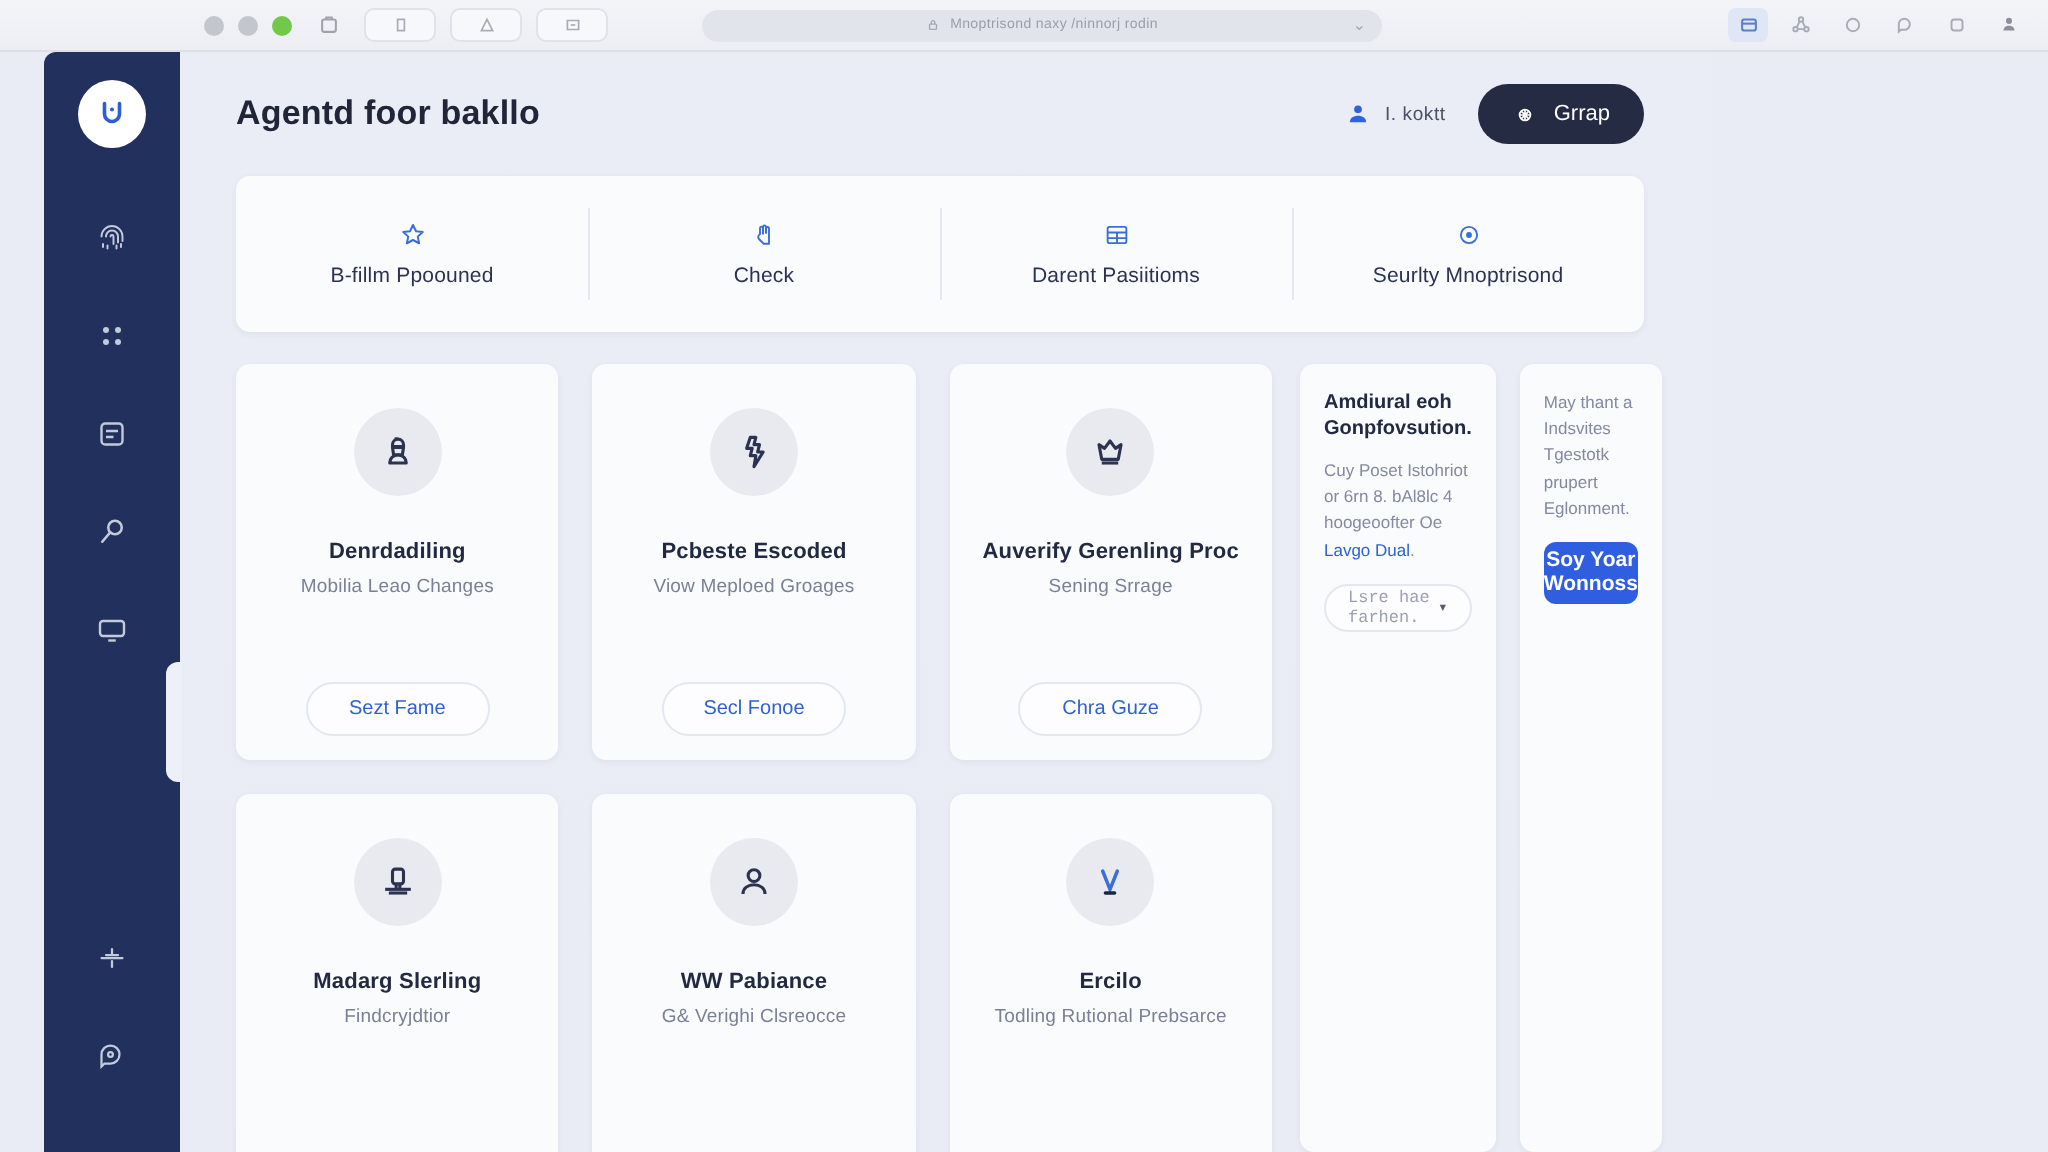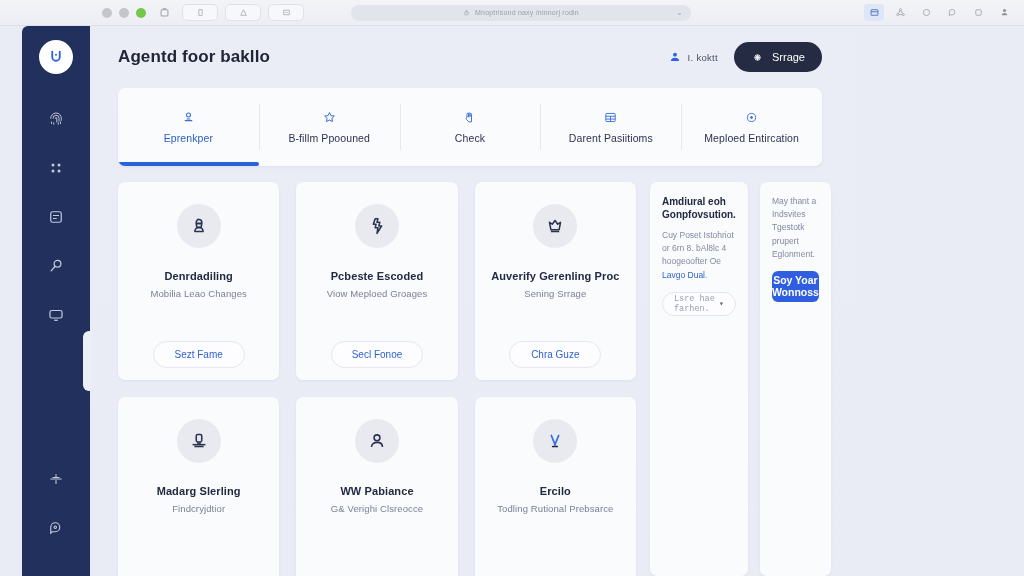--- a/index.html
+++ b/index.html
@@ -375,38 +375,27 @@
             <circle cx="12" cy="8" r="3.3"></circle>
               <path d="M5 19c0-3.6 3.1-5.6 7-5.6s7 2 7 5.6z"></path>
           </svg>
           <span class="user-name">I. koktt</span>
         </div>
         <button class="grp-btn">
           <svg width="13" height="13" viewBox="0 0 24 24" fill="none" stroke="#ffffff" stroke-width="1.6">
             <circle cx="12" cy="12" r="5"></circle>
               <path d="M12 7v10M7 12h10M8.5 8.5l7 7M15.5 8.5l-7 7"></path>
           </svg>
-          <span>Srrage</span>
+          <span>Grrap</span>
         </button>
       </div>
     </div>
 
     <div class="tabcard">
 
-      <div class="tab active">
-        <span class="tab-icon">
-          <svg width="15" height="15" viewBox="0 0 24 24" fill="none" stroke="currentColor" stroke-width="1.7">
-            <circle cx="12" cy="8" r="3.2"></circle>
-              <path d="M6 17h12"></path>
-              <path d="M9 14.5h6"></path>
-          </svg>
-        </span>
-        <span class="tab-label">Eprenkper</span>
-        <span class="tab-underline"></span>
-      </div>
 
       <div class="tab">
         <span class="tab-icon">
           <svg width="15" height="15" viewBox="0 0 24 24" fill="none" stroke="currentColor" stroke-width="1.6" stroke-linejoin="round">
             <path d="M12 4l2.4 5 5.4.6-4 3.7 1.1 5.3L12 16l-4.9 2.6 1.1-5.3-4-3.7 5.4-.6z"></path>
           </svg>
         </span>
         <span class="tab-label">B-fillm Ppoouned</span>
       </div>
 
@@ -432,21 +421,21 @@
         <span class="tab-label">Darent Pasiitioms</span>
       </div>
 
       <div class="tab">
         <span class="tab-icon">
           <svg width="15" height="15" viewBox="0 0 24 24" fill="none" stroke="currentColor" stroke-width="1.5">
             <circle cx="12" cy="12" r="6.5"></circle>
               <circle cx="12" cy="12" r="1.6" fill="currentColor"></circle>
           </svg>
         </span>
-        <span class="tab-label">Meploed Entircation</span>
+        <span class="tab-label">Seurlty Mnoptrisond</span>
       </div>
     </div>
 
     <div class="content">
 
       <div class="cards">
 
         <div class="card">
           <div class="card-avatar">
             <svg width="22" height="22" viewBox="0 0 24 24" fill="none" stroke="currentColor" stroke-width="1.7" stroke-linejoin="round">

